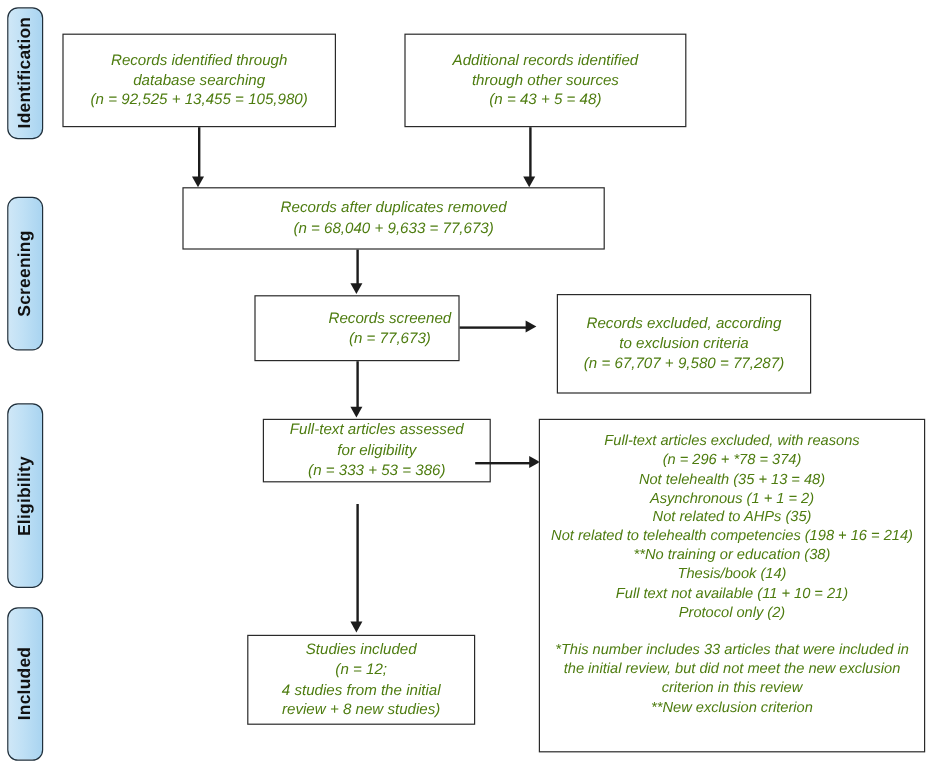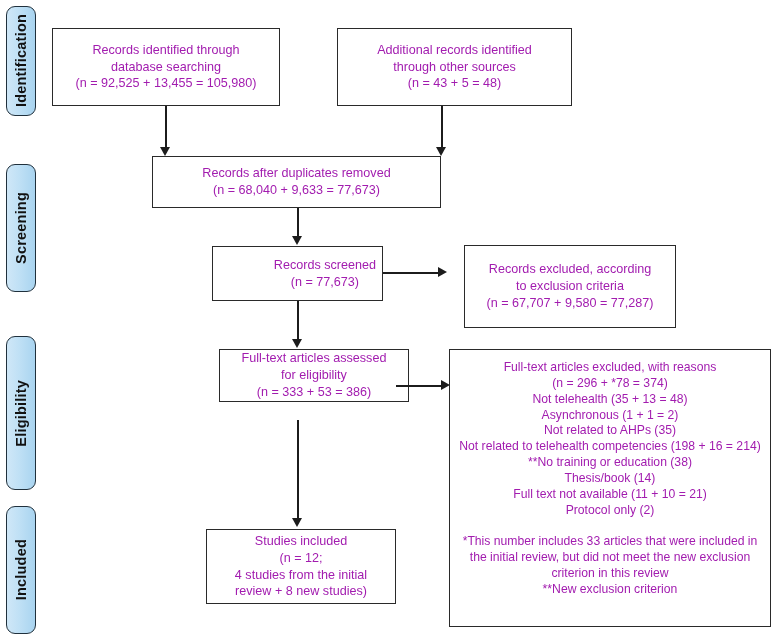--- a/index.html
+++ b/index.html
@@ -50,22 +50,23 @@
     border: 1.4px solid #2a2a2a;
     display: flex;
     align-items: center;
     justify-content: center;
     text-align: center;
     padding: 4px 6px;
   }
   .box-text {
     font-size: 12.6px;
     line-height: 1.34;
-    color: #a21caf;
+    color: #4d7c0f;
     white-space: pre-line;
+    font-style: italic;
   }
   .box-text.small {
     font-size: 12.2px;
     line-height: 1.30;
   }
 
   
   .vline {
     position: absolute;
     width: 1.6px;
@@ -125,21 +126,21 @@
 through other sources
 (n =  43 + 5 = 48)</div>
   </div>
 
   <div class="vline" style="left:165px; top:106px; height:44px;"></div>
   <div class="arrow-down" style="left:160.3px; top:147px;"></div>
 
   <div class="vline" style="left:441px; top:106px; height:44px;"></div>
   <div class="arrow-down" style="left:436.3px; top:147px;"></div>
 
-  <div class="box" style="left:152px; top:156px; width:289px; height:52px;justify-content:center;">
+  <div class="box" style="left:152px; top:156px; width:352px; height:52px;justify-content:center;">
     <div class="box-text">Records after duplicates removed
 (n = 68,040  + 9,633  = 77,673)</div>
   </div>
 
   <div class="vline" style="left:297px; top:208px; height:30px;"></div>
   <div class="arrow-down" style="left:292.3px; top:236px;"></div>
 
   <div class="box" style="left:212px; top:246px; width:171px; height:55px;justify-content:flex-end;">
     <div class="box-text">Records screened
 (n = 77,673)</div>

